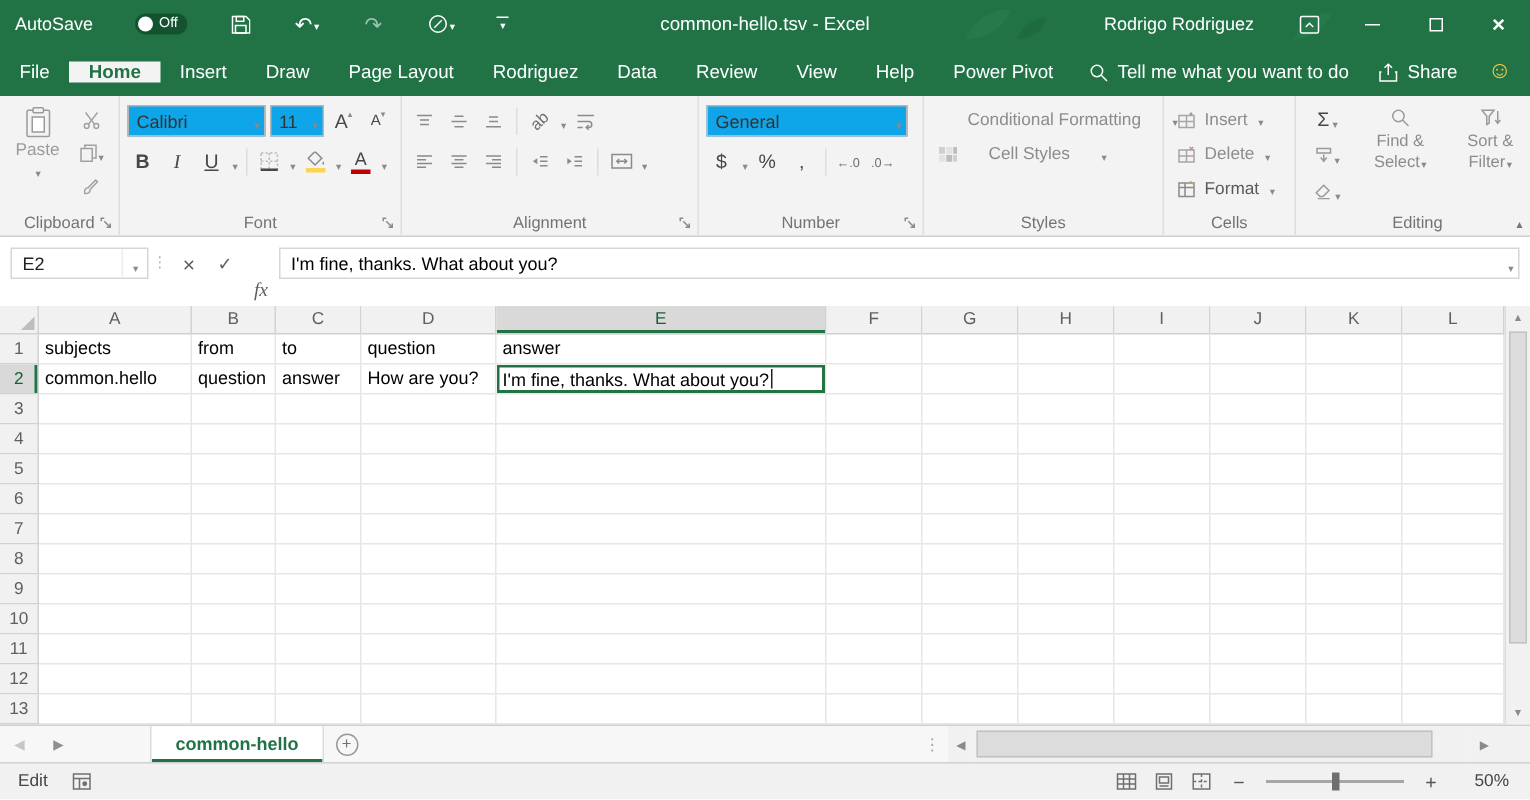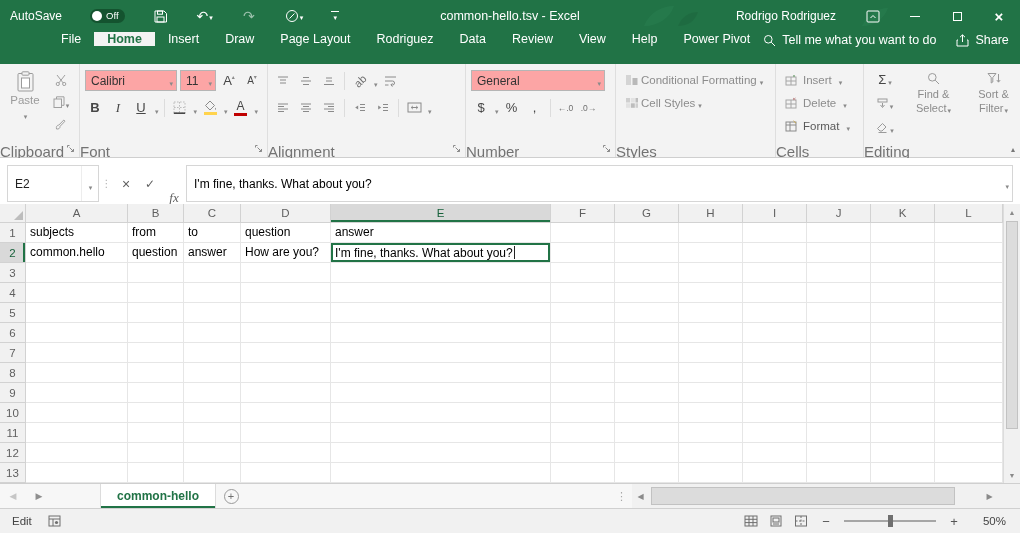--- a/index.html
+++ b/index.html
@@ -20,62 +20,62 @@
 .qat-line .c{font-size:7px;}
 .wtitle{position:absolute;left:0;right:0;top:0;height:32px;display:flex;align-items:center;justify-content:center;font-size:12.5px;pointer-events:none;}
 .tright{margin-left:auto;display:flex;align-items:center;height:100%;z-index:2;}
 .username{font-size:12px;margin-right:16px;}
 .winbtn{width:42px;height:32px;display:flex;align-items:center;justify-content:center;cursor:pointer;}
 .minbar{width:10px;height:1px;background:#fff;}
 .maxbox{width:9px;height:9px;border:1px solid #fff;}
 .closex{font-size:15px;font-weight:600;}
 .leaves{position:absolute;top:4px;opacity:.35;pointer-events:none;}
 
-.tabrow{position:absolute;top:32px;left:0;width:1020px;height:32px;background:#217346;display:flex;align-items:flex-start;color:#fff;padding-left:48px;}
+.tabrow{position:absolute;top:32px;left:0;width:1020px;height:32px;background:#217346;display:flex;align-items:center;color:#fff;}
 .rtab{display:flex;align-items:center;padding:0 13px;font-size:12.5px;cursor:pointer;white-space:nowrap;}
 .rtab.active{background:#f3f3f3;color:#217346;font-weight:700;}
 .tabright{margin-left:auto;display:flex;align-items:center;gap:20px;padding-right:12px;}
 .tellme,.sharebox{display:flex;align-items:center;gap:6px;font-size:12.5px;cursor:pointer;white-space:nowrap;}
 .smiley{color:#ffc83d;font-size:16px;cursor:pointer;line-height:1;}
 
 .ribbon{position:absolute;top:64px;left:0;width:1020px;height:94px;background:#f3f3f3;border-bottom:1px solid #cfcfcf;display:flex;}
 .rgroup{position:relative;height:93px;border-right:1px solid #dedede;padding:4px 5px 15px;flex:0 0 auto;}
-.glabel{position:absolute;bottom:1px;left:0;right:0;height:13px;text-align:left;font-size:15px;color:#737373;}
+.glabel{position:absolute;bottom:1px;left:0;right:0;height:13px;text-align:center;font-size:11px;color:#737373;}
 .launcher{position:absolute;right:2px;bottom:2px;width:11px;height:11px;cursor:pointer;}
 .rrow{display:flex;align-items:center;gap:3px;margin:2px 0 6px;}
 .rbtn{min-width:20px;height:21px;display:inline-flex;align-items:center;justify-content:center;padding:0 2px;font-size:13px;color:#474747;cursor:pointer;}
 .dd::after{content:"▾";font-size:7px;color:#8a8a8a;margin-left:1px;position:relative;top:1px;}
 .dd{cursor:pointer;display:inline-block;}
 .vsep{width:1px;height:18px;background:#dcdcdc;margin:0 2px;}
-.combo{background:#fca5a5;border:1px solid #b5b5b5;height:21px;display:flex;align-items:center;padding:0 3px 0 5px;font-size:12px;color:#333;cursor:pointer;}
+.combo{background:#0ea5e9;border:1px solid #b5b5b5;height:21px;display:flex;align-items:center;padding:0 3px 0 5px;font-size:12px;color:#333;cursor:pointer;}
 .combo .dd{margin-left:auto;}
 .clip-body{display:flex;gap:4px;}
 .paste{width:40px;display:flex;flex-direction:column;align-items:center;gap:2px;padding-top:3px;color:#9b9b9b;font-size:11.5px;cursor:pointer;}
 .minicol{display:flex;flex-direction:column;gap:4px;padding-top:3px;}
 .mini{width:24px;height:18px;display:inline-flex;align-items:center;justify-content:center;cursor:pointer;}
 .boldb{font-weight:700;font-size:13px;}
 .italb{font-style:italic;font-family:"Liberation Serif",serif;font-size:13px;}
 .underb{text-decoration:underline;font-size:13px;}
 .colstack{display:inline-flex;flex-direction:column;align-items:center;line-height:1;gap:1px;}
 .colorbar{width:13px;height:3px;display:block;}
 .fontA{font-size:12px;color:#474747;line-height:1;}
 .growA{font-size:13px;}.shrinkA{font-size:10px;}
 .tinycaret{font-size:6px;color:#8a8a8a;position:relative;top:-4px;}
 .orient{display:inline-block;transform:rotate(-45deg);font-size:11px;color:#6f6f6f;}
 .decbtn span{font-size:8.5px;color:#6f6f6f;letter-spacing:0;}
-.srow{display:flex;align-items:center;gap:2px;height:23px;padding:0 4px;font-size:11.5px;color:#8c8c8c;cursor:pointer;white-space:nowrap;}
+.srow{display:flex;align-items:center;gap:20px;height:23px;padding:0 4px;font-size:11.5px;color:#8c8c8c;cursor:pointer;white-space:nowrap;}
 .crow{display:flex;align-items:center;gap:6px;height:23px;padding:0 4px;font-size:11.5px;color:#8c8c8c;cursor:pointer;}
 .edit-body{display:flex;gap:5px;}
 .edit-left{display:flex;flex-direction:column;gap:2px;}
 .ebtn{width:32px;height:22px;display:inline-flex;align-items:center;justify-content:center;gap:1px;color:#474747;cursor:pointer;font-size:13px;}
 .tall{width:56px;display:flex;flex-direction:column;align-items:center;gap:3px;font-size:11px;color:#8c8c8c;text-align:center;line-height:1.25;padding-top:4px;cursor:pointer;}
 .collapse{position:absolute;right:5px;bottom:3px;color:#777;font-size:8px;cursor:pointer;}
 
 .fband{position:absolute;top:158px;left:0;width:1020px;height:46px;background:#fff;}
-.fbar{position:absolute;top:7px;left:7px;right:7px;height:37px;display:flex;align-items:stretch;}
+.fbar{position:absolute;top:7px;left:7px;right:7px;height:21px;display:flex;align-items:stretch;}
 .namebox{width:92px;border:1px solid #d6d6d6;background:#fff;display:flex;align-items:center;cursor:pointer;}
 .nbtext{flex:1;padding-left:7px;font-size:12px;color:#222;}
 .nbdd{width:17px;height:100%;display:flex;align-items:center;justify-content:center;border-left:1px solid #ededed;}
 .fsep{width:15px;display:flex;align-items:center;justify-content:center;color:#b0b0b0;font-size:10px;cursor:col-resize;}
 .fbtn{width:24px;display:flex;align-items:center;justify-content:center;color:#5f5f5f;cursor:pointer;font-size:12px;}
 .fxbtn{font-style:italic;font-family:"Liberation Serif",serif;font-size:13px;margin-top:28px;}
 .finput{flex:1;border:1px solid #d6d6d6;background:#fff;display:flex;align-items:center;padding-left:7px;font-size:12px;color:#000;position:relative;cursor:text;}
 .fexpand{position:absolute;right:3px;top:0;bottom:0;display:flex;align-items:center;cursor:pointer;}
 
 .sheet{position:absolute;top:204px;left:0;width:1003px;height:279px;background:#fff;display:grid;grid-template-columns:26px 102px 56px 57px 90px 220px 64px 64px 64px 64px 64px 64px 68px;grid-template-rows:19px repeat(13,20px);}

